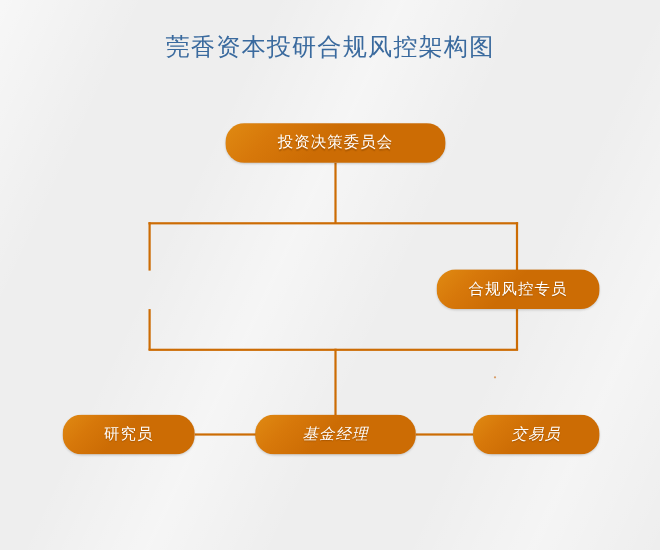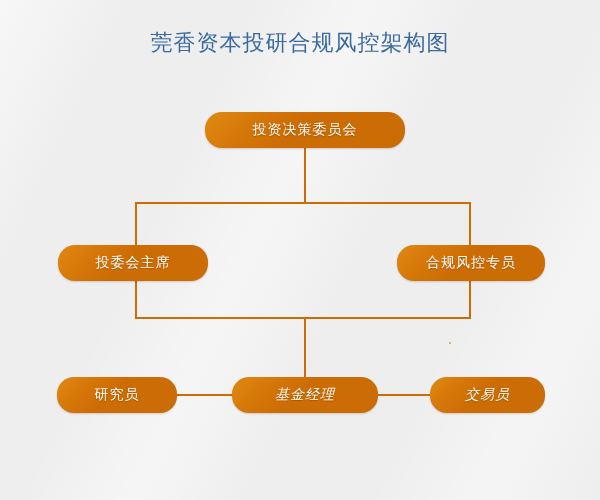--- a/index.html
+++ b/index.html
@@ -125,21 +125,20 @@
     <div class="line v" style="left:304px; top:317px; height:61px;"></div>
 
     <div class="line h" style="left:177px; top:394px; width:56px;"></div>
     <div class="line h" style="left:378px; top:394px; width:53px;"></div>
 
     <div class="speck"></div>
   </div>
 
   <div class="node node-committee">投资决策委员会</div>
 
-  <div class="node node-chairman">投委会主席</div>
 
   <div class="node node-risk">合规风控专员</div>
 
   <div class="node node-researcher">研究员</div>
 
   <div class="node node-manager">基金经理</div>
 
   <div class="node node-trader">交易员</div>
 
 </div>

